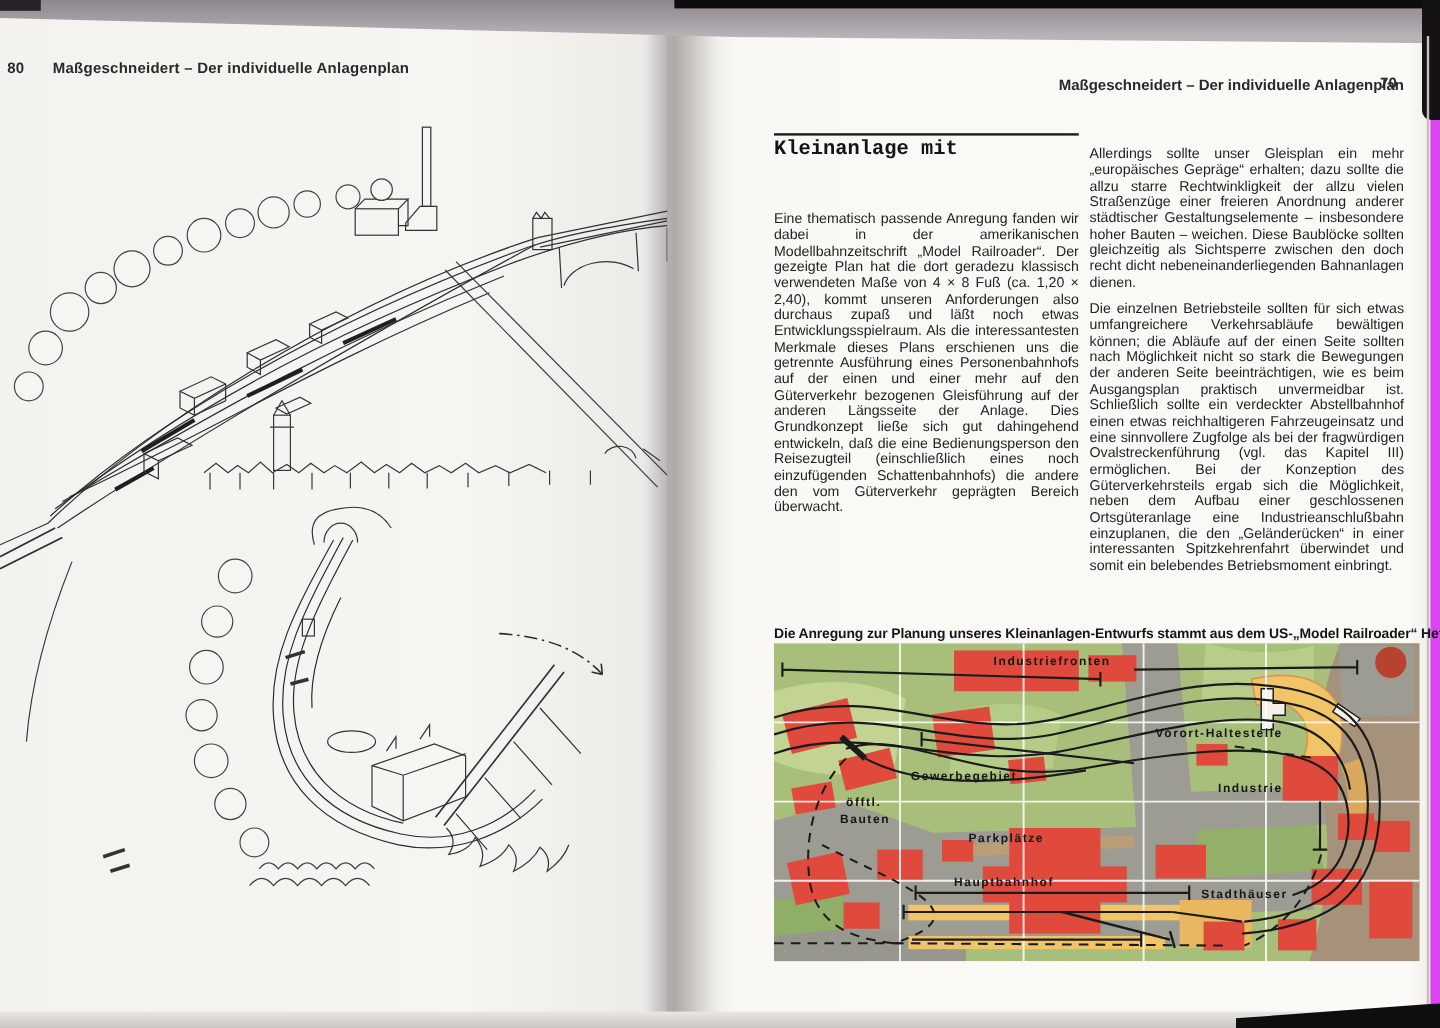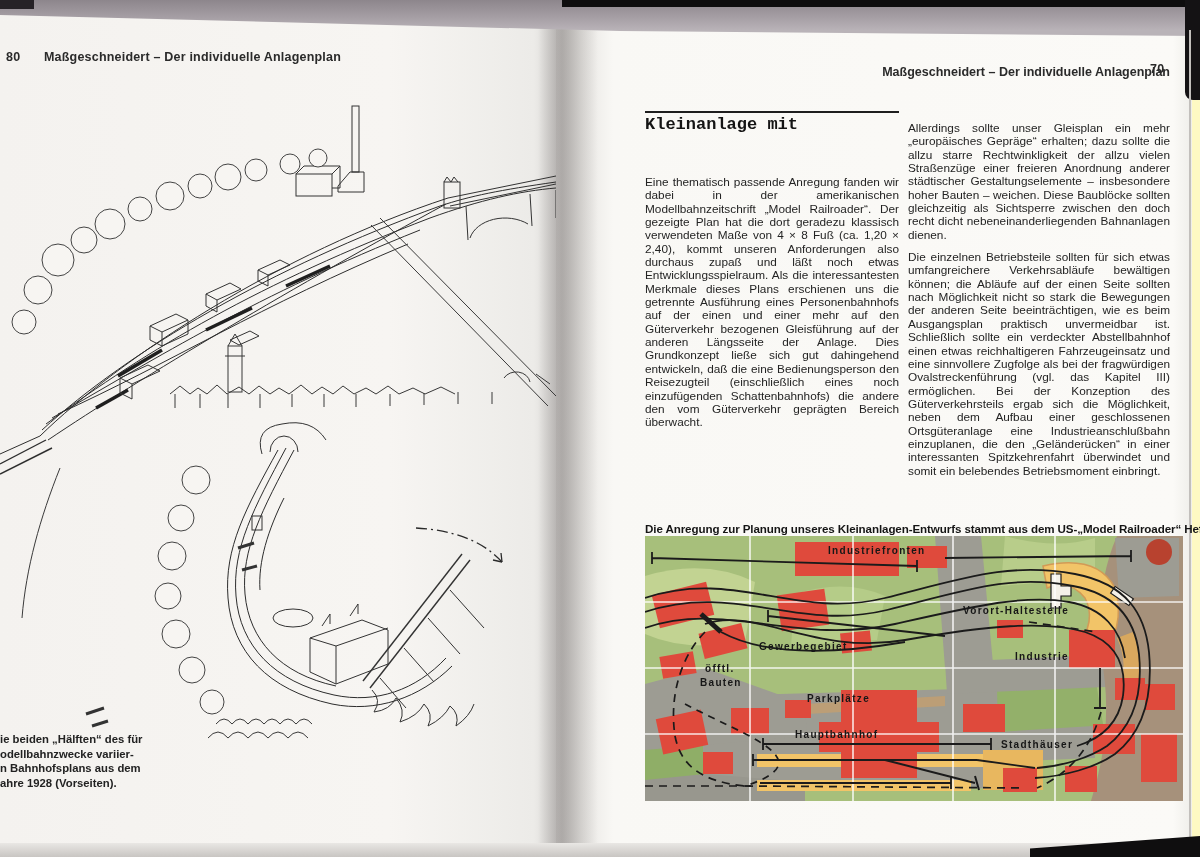--- a/index.html
+++ b/index.html
@@ -1,17 +1,17 @@
 <!DOCTYPE html>
 <html><head>
 <meta charset="utf-8">
 <style>
   html,body{margin:0;padding:0;background:#181818;}
   #screen{position:relative;width:1200px;height:857px;overflow:hidden;
-          font-family:"Liberation Sans",sans-serif;background:#fef9c3;}
+          font-family:"Liberation Sans",sans-serif;background:#d946ef;}
   .page-left{position:absolute;left:0;top:14px;width:556px;height:832px;
              background:linear-gradient(90deg,#f4f2ef 0%,#f7f5f2 70%,#ecebe8 96%,#d8d6d4 100%);}
   .page-right{position:absolute;left:556px;top:16px;width:636px;height:828px;
               background:linear-gradient(90deg,#cfccca 0%,#e8e6e3 4%,#f9f8f5 9%,#fbfaf7 97%,#efeeea 100%);}
   .top-edge{position:absolute;left:0;top:0;width:1200px;height:38px;
             background:linear-gradient(180deg,#8d868c 0%,#a59ea4 45%,#b9b3b8 80%);
             clip-path:polygon(0 0,1200px 0,1200px 36px,620px 31px,0 15px);}
   .top-black{position:absolute;left:562px;top:0;width:638px;height:7px;background:#0e0d0e;}
   .tl-black{position:absolute;left:0;top:0;width:34px;height:9px;background:#262226;}
   .tr-black{position:absolute;left:1185px;top:0;width:15px;height:100px;background:#141214;
@@ -196,26 +196,20 @@
       </g>
 
       <g stroke="#333">
         <path d="M238,470 l16,-5 M242,492 l15,-4" stroke-width="3"></path>
         <rect x="252" y="438" width="10" height="14"></rect>
         <path d="M86,636 l18,-6 M92,648 l16,-5" stroke-width="3"></path>
       </g>
     </g>
   </svg>
 
-  <div class="left-caption">
-    <span>ie beiden „Hälften“ des für</span>
-    <span>odellbahnzwecke  variier-</span>
-    <span>n Bahnhofsplans aus dem</span>
-    <span>ahre 1928 (Vorseiten).</span>
-  </div>
 
   <div class="rule"></div>
   <div class="heading">
     <div>Kleinanlage mit</div>
   </div>
   <div class="col col1">
     <p>Eine thematisch passende Anregung fanden wir dabei in der amerikanischen Modellbahnzeitschrift „Model Railroader“. Der gezeigte Plan hat die dort geradezu klassisch verwendeten Maße von 4 × 8 Fuß (ca. 1,20 × 2,40), kommt unseren Anforderungen also durchaus zupaß und läßt noch etwas Entwicklungsspielraum. Als die interessantesten Merkmale dieses Plans erschienen uns die getrennte Ausführung eines Personenbahnhofs auf der einen und einer mehr auf den Güterverkehr bezogenen Gleisführung auf der anderen Längsseite der Anlage. Dies Grundkonzept ließe sich gut dahingehend entwickeln, daß die eine Bedienungsperson den Reisezugteil (einschließlich eines noch einzufügenden Schattenbahnhofs) die andere den vom Güterverkehr geprägten Bereich überwacht.</p>
   </div>
   <div class="col col2">
     <p>Allerdings sollte unser Gleisplan ein mehr „europäisches Gepräge“ erhalten; dazu sollte die allzu starre Rechtwinkligkeit der allzu vielen Straßenzüge einer freieren Anordnung anderer städtischer Gestaltungselemente – insbesondere hoher Bauten – weichen. Diese Baublöcke sollten gleichzeitig als Sichtsperre zwischen den doch recht dicht nebeneinanderliegenden Bahnanlagen dienen.</p>

